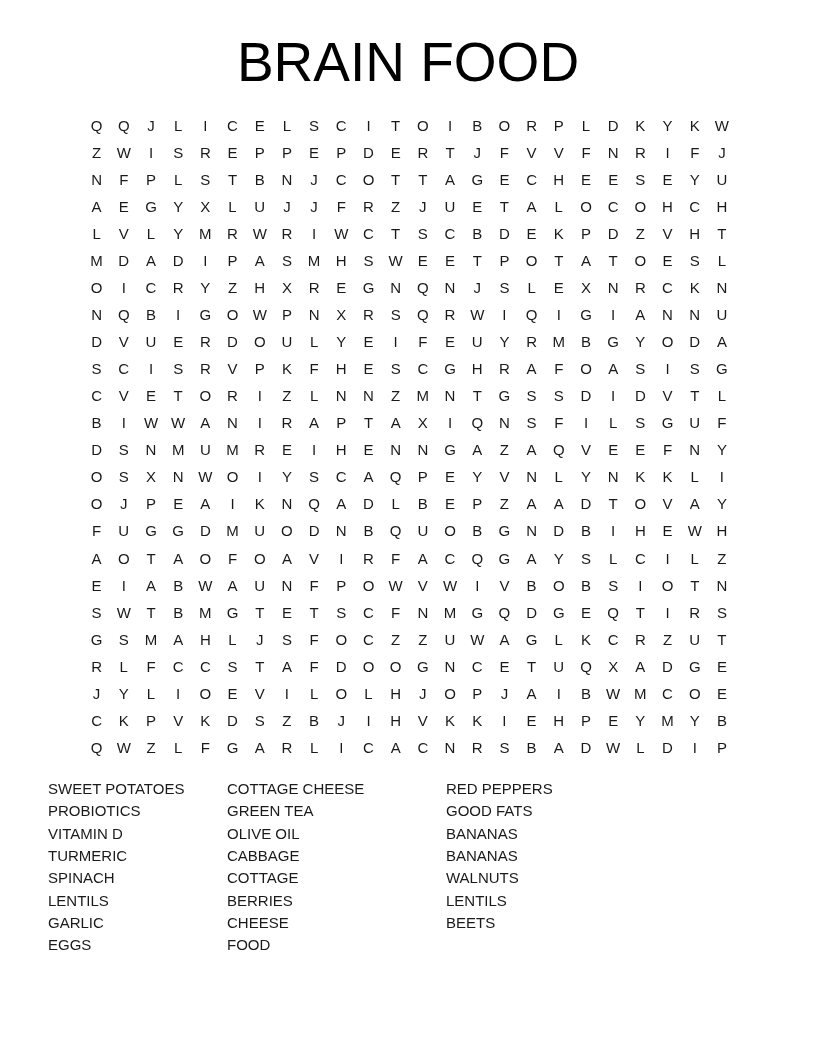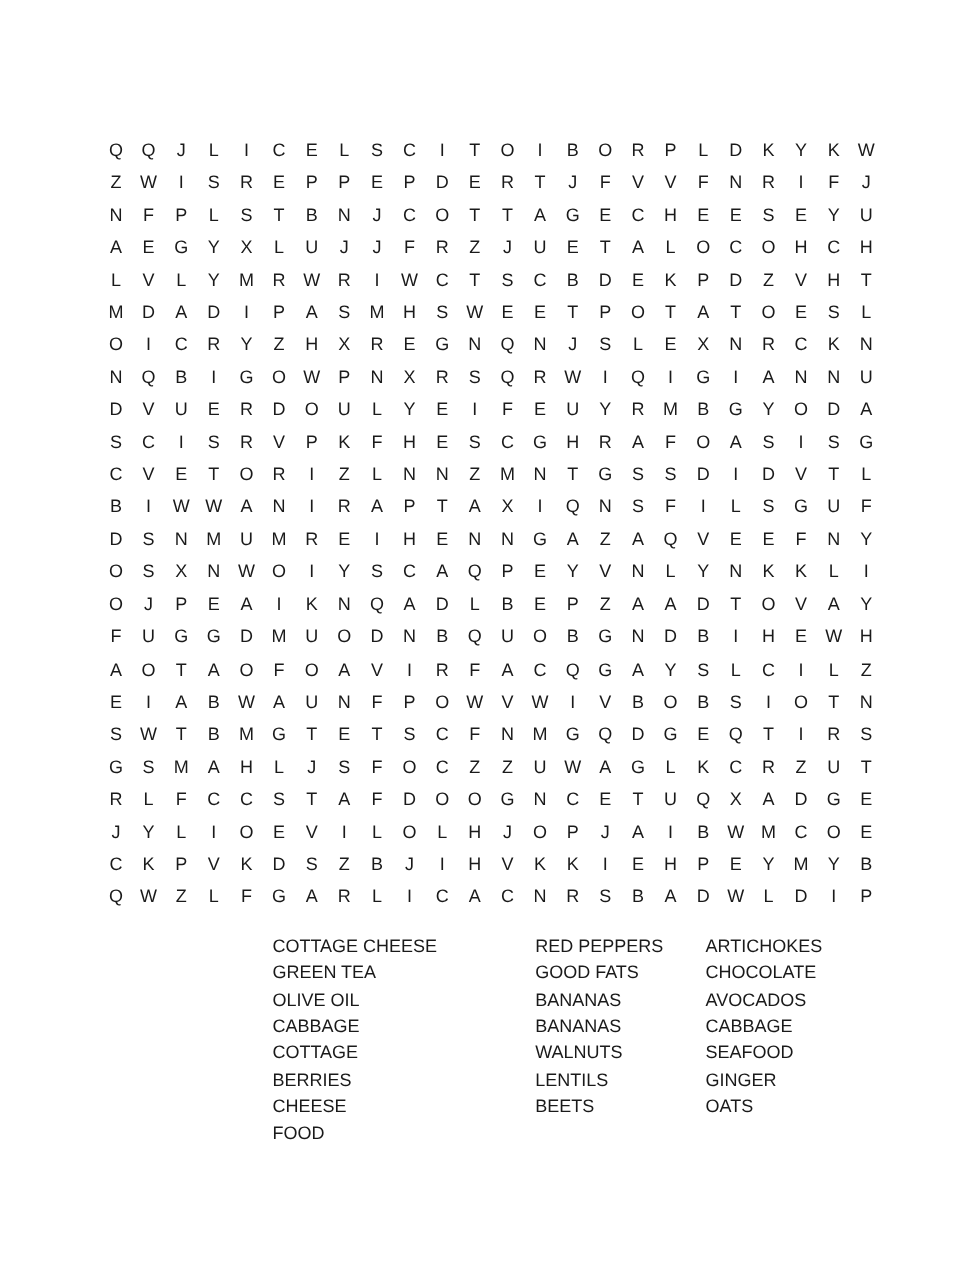--- a/index.html
+++ b/index.html
@@ -68,20 +68,21 @@
     font-size: 15px;
     line-height: 22.35px;
     white-space: nowrap;
     color: var(--text-color);
   }
 </style>
 </head>
 <body>
 
 <div class="page">
+  <h1 class="title">BRAIN FOOD</h1>
 
   <div class="grid" id="letter-grid">
       <span class="cell">Q</span>
       <span class="cell">Q</span>
       <span class="cell">J</span>
       <span class="cell">L</span>
       <span class="cell">I</span>
       <span class="cell">C</span>
       <span class="cell">E</span>
       <span class="cell">L</span>
@@ -649,42 +650,43 @@
       <span class="cell">A</span>
       <span class="cell">D</span>
       <span class="cell">W</span>
       <span class="cell">L</span>
       <span class="cell">D</span>
       <span class="cell">I</span>
       <span class="cell">P</span>
     </div>
 
   <div class="words" id="word-list">
+      <div class="wcol" style="left: 48px;">
+        <div class="witem">SWEET POTATOES</div>
+        <div class="witem">PROBIOTICS</div>
+        <div class="witem">VITAMIN D</div>
+        <div class="witem">TURMERIC</div>
+        <div class="witem">SPINACH</div>
+        <div class="witem">LENTILS</div>
+        <div class="witem">GARLIC</div>
+        <div class="witem">EGGS</div>
+      </div>
       <div class="wcol" style="left: 227px;">
         <div class="witem">COTTAGE CHEESE</div>
         <div class="witem">GREEN TEA</div>
         <div class="witem">OLIVE OIL</div>
         <div class="witem">CABBAGE</div>
         <div class="witem">COTTAGE</div>
         <div class="witem">BERRIES</div>
         <div class="witem">CHEESE</div>
         <div class="witem">FOOD</div>
       </div>
       <div class="wcol" style="left: 410px; margin-left: 36px;">
         <div class="witem">RED PEPPERS</div>
         <div class="witem">GOOD FATS</div>
         <div class="witem">BANANAS</div>
         <div class="witem">BANANAS</div>
         <div class="witem">WALNUTS</div>
         <div class="witem">LENTILS</div>
         <div class="witem">BEETS</div>
       </div>
-      <div class="wcol" style="left: 588px;">
-        <div class="witem">ARTICHOKES</div>
-        <div class="witem">CHOCOLATE</div>
-        <div class="witem">AVOCADOS</div>
-        <div class="witem">CABBAGE</div>
-        <div class="witem">SEAFOOD</div>
-        <div class="witem">GINGER</div>
-        <div class="witem">OATS</div>
-      </div>
     </div>
 </div>
 
 </body></html>

